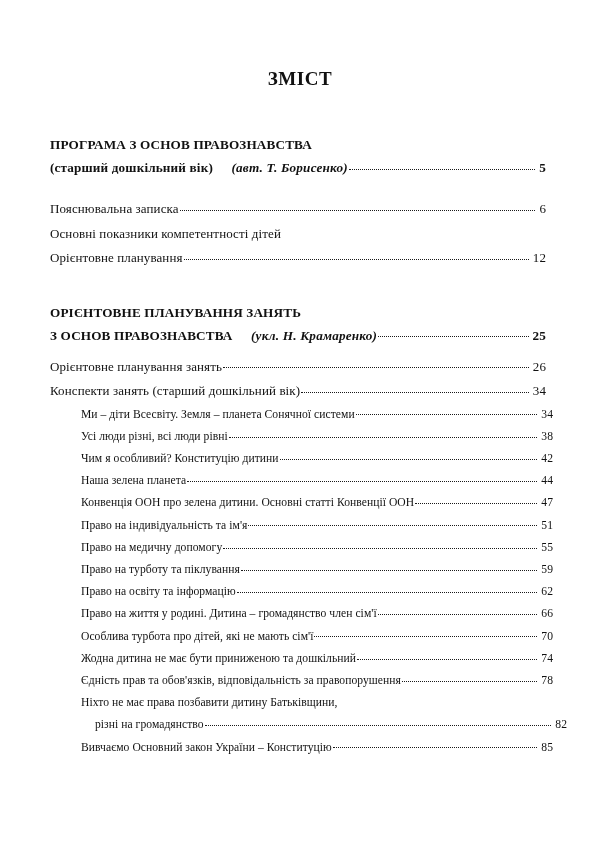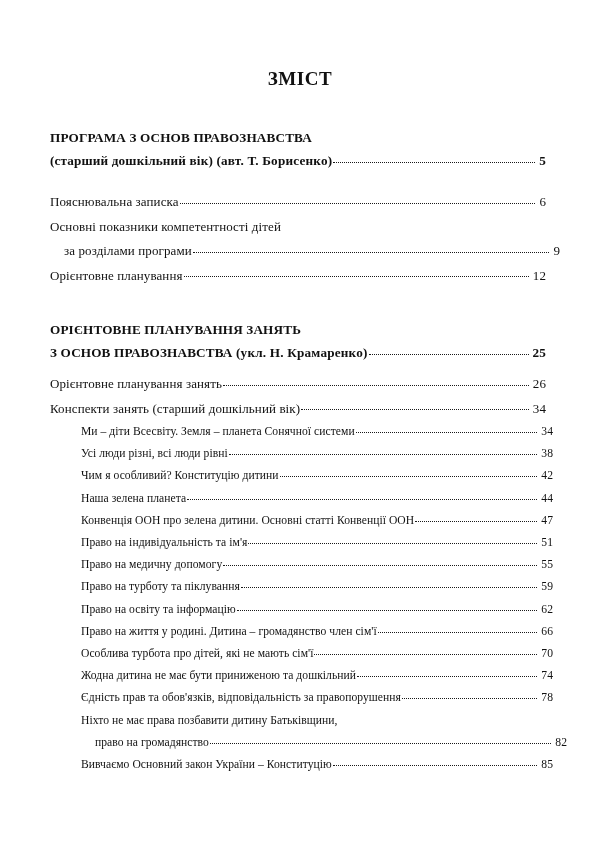--- a/index.html
+++ b/index.html
@@ -36,38 +36,40 @@
     text-align: center;
     font-size: 19px;
     font-weight: bold;
     letter-spacing: 0.6px;
   }
 
   
   .toc-body {
     position: absolute;
     left: 50px;
-    top: 126px;
+    top: 133px;
     width: 496px;
   }
 
   
   .section-heading {
     font-weight: bold;
     font-size: 13.2px;
     letter-spacing: 0.15px;
     line-height: 23px;
   }
   .section-heading .head-line-1 {
     display: block;
     white-space: nowrap;
   }
   .attrib {
+    font-style: italic;
     font-weight: bold;
     letter-spacing: 0.2px;
+    margin-left: 15px;
   }
 
   
   .row {
     display: flex;
     align-items: baseline;
     width: 100%;
   }
   .row .label {
     flex: 0 0 auto;
@@ -157,25 +159,20 @@
       <div class="row">
         <span class="label">Пояснювальна записка</span>
         <span class="leader"></span>
         <span class="pageno">6</span>
       </div>
 
       <div>
         <div class="row">
           <span class="label">Основні показники компетентності дітей</span>
         </div>
-        <div class="row cont">
-          <span class="label">за розділами програми</span>
-          <span class="leader"></span>
-          <span class="pageno">9</span>
-        </div>
       </div>
 
       <div class="row">
         <span class="label">Орієнтовне планування</span>
         <span class="leader"></span>
         <span class="pageno">12</span>
       </div>
 
     </div>
 
@@ -286,21 +283,21 @@
         <span class="label">Єдність прав та обов'язків, відповідальність за правопорушення</span>
         <span class="leader"></span>
         <span class="pageno">78</span>
       </div>
 
       <div>
         <div class="row">
           <span class="label">Ніхто не має права позбавити дитину Батьківщини,</span>
         </div>
         <div class="row cont">
-          <span class="label">право на громадянство</span>
+          <span class="label">різні на громадянство</span>
           <span class="leader"></span>
           <span class="pageno">82</span>
         </div>
       </div>
 
       <div class="row">
         <span class="label">Вивчаємо Основний закон України – Конституцію</span>
         <span class="leader"></span>
         <span class="pageno">85</span>
       </div>

